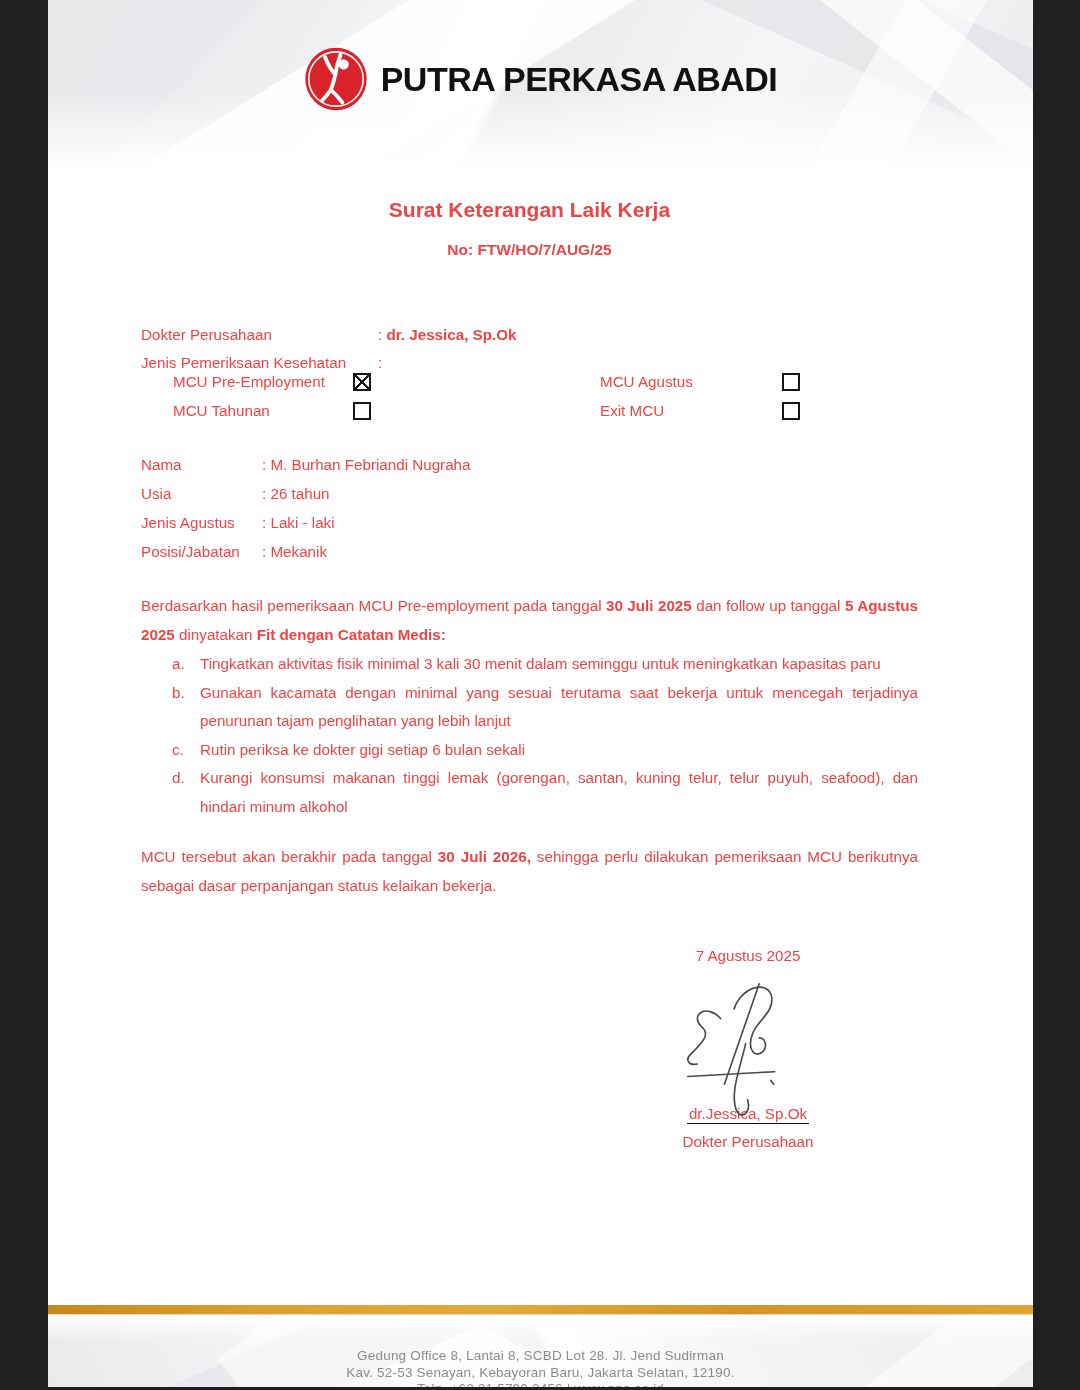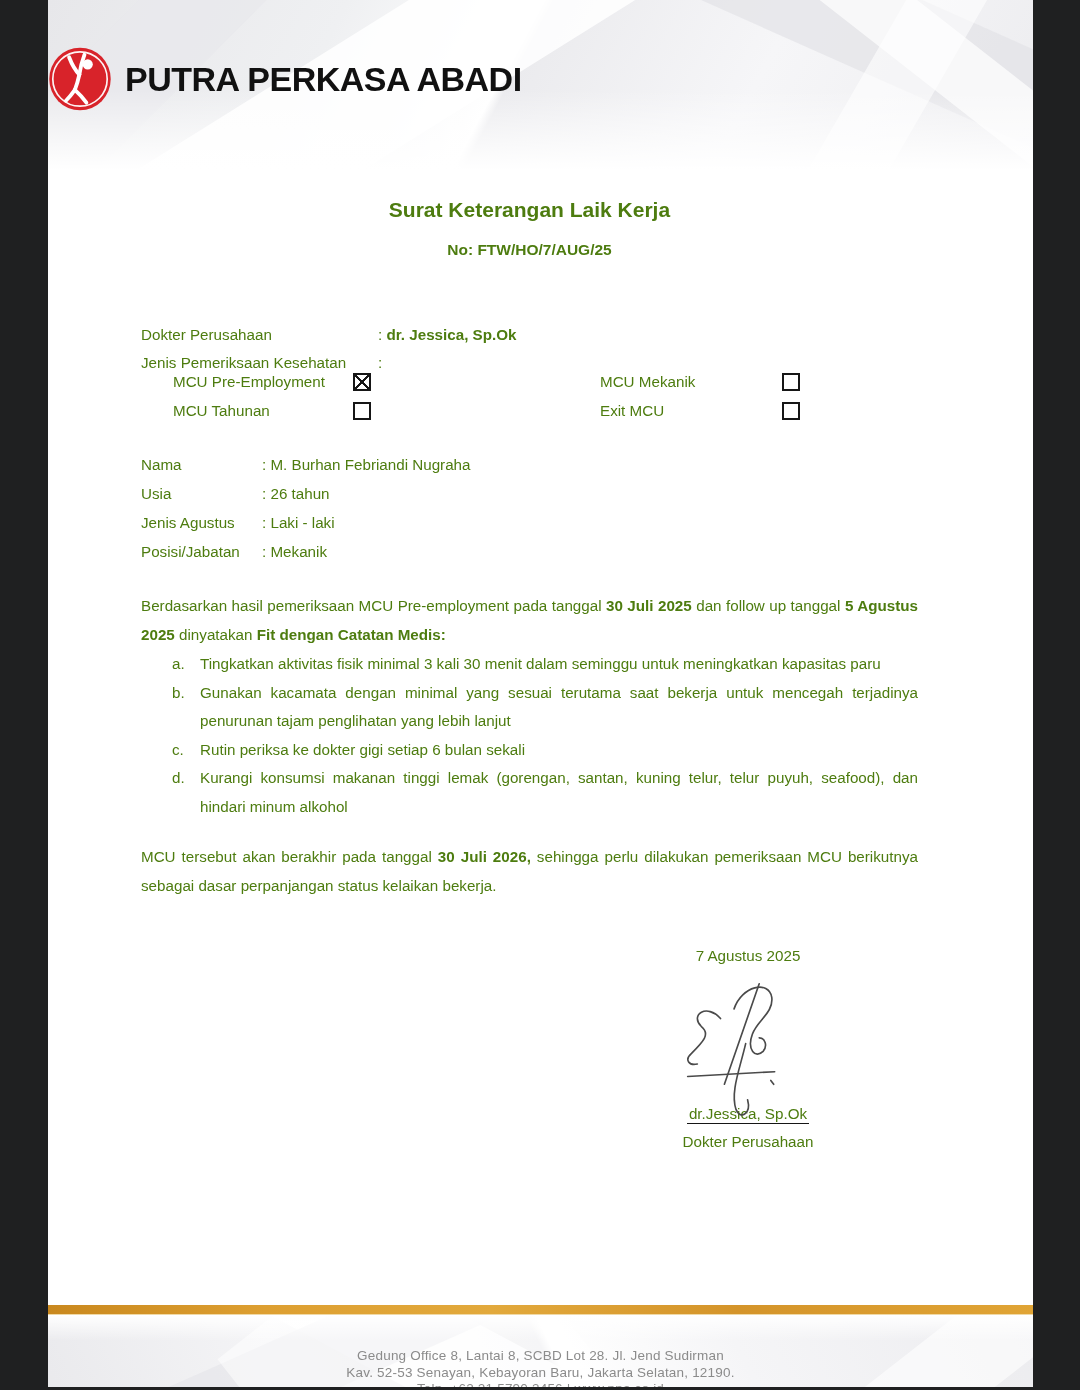--- a/index.html
+++ b/index.html
@@ -20,24 +20,24 @@
     background:linear-gradient(118deg,#e7e7ea 0%,#eff0f2 28%,#ffffff 46%,#ebebee 47%,#f6f6f8 70%,#ececef 100%);
   }
   .strip { position:absolute; }
   .hdr .s1 { width:900px; height:120px; background:#ffffff; opacity:.85; transform:rotate(-32deg); left:-120px; top:30px; }
   .hdr .s2 { width:700px; height:90px;  background:#e3e3e7; opacity:.7;  transform:rotate(24deg);  left:380px; top:-60px; }
   .hdr .s3 { width:500px; height:70px;  background:#ffffff; opacity:.6;  transform:rotate(-60deg); left:640px; top:-20px; }
   .hdr .s4 { width:420px; height:90px;  background:#e9e9ec; opacity:.8;  transform:rotate(-45deg); left:-60px; top:-40px; }
   .hdr .s5 { width:420px; height:60px;  background:#ffffff; opacity:.7;  transform:rotate(38deg);  left:700px; top:40px; }
   .hdr-fade { position:absolute; left:0; right:0; bottom:0; height:80px;
     background:linear-gradient(rgba(255,255,255,0), #ffffff); }
-  .brand { position:absolute; left:0; right:0; top:46px; display:flex; justify-content:flex-start; align-items:center; gap:13px; }
+  .brand { position:absolute; left:0; right:0; top:46px; display:flex; justify-content:center; align-items:center; gap:13px; }
   .brand-name { font-size:34px; font-weight:800; letter-spacing:-0.5px; color:#111; white-space:nowrap; }
   
-  .content { padding:0 115px 0 93px; font-size:15.2px; color:#4d7c0f; }
+  .content { padding:0 115px 0 93px; font-size:15.2px; color:#ef4444; }
   .title { margin-top:28px; text-align:center; font-size:21px; font-weight:bold; line-height:24px; }
   .letter-no { margin-top:18px; text-align:center; font-size:15.5px; font-weight:bold; line-height:20px; }
   .row { display:flex; align-items:flex-start; }
   .row-dokter { margin-top:64px; line-height:22px; }
   .row-dokter .lbl { width:237px; }
   .row-dokter .val b { font-weight:bold; }
   .row-jenis { margin-top:7px; line-height:20px; }
   .row-jenis .lbl { width:237px; }
   .mcu-row { display:flex; align-items:flex-start; height:29px;margin-left:32px; }
   .mcu-l1 { width:180px; }
@@ -124,21 +124,21 @@
 
     <div class="row row-jenis">
       <div class="lbl">Jenis Pemeriksaan Kesehatan</div>
       <div>:</div>
     </div>
 
     <div class="mcu-row">
       <div class="mcu-l1">MCU Pre-Employment</div>
       <div class="cb checked"></div>
       <div class="mcu-gap"></div>
-      <div class="mcu-l2">MCU Mekanik</div>
+      <div class="mcu-l2">MCU Agustus</div>
       <div class="cb"></div>
     </div>
     <div class="mcu-row">
       <div class="mcu-l1">MCU Tahunan</div>
       <div class="cb"></div>
       <div class="mcu-gap"></div>
       <div class="mcu-l2">Exit MCU</div>
       <div class="cb"></div>
     </div>
 

